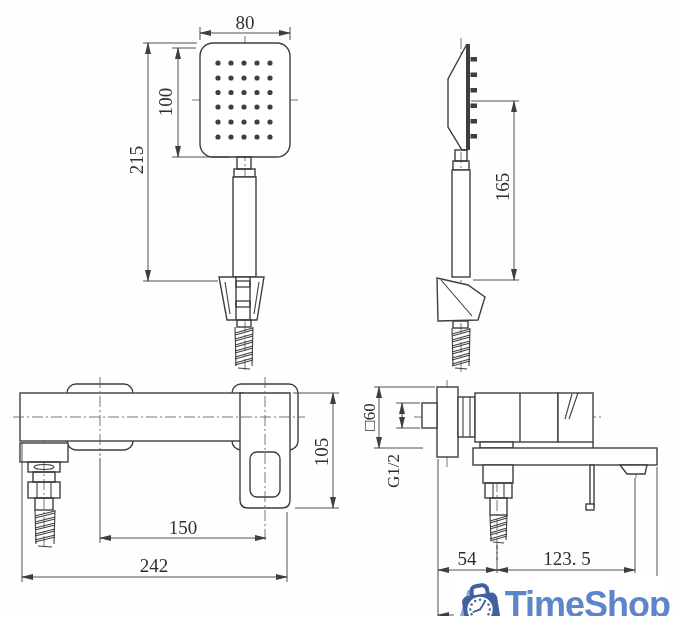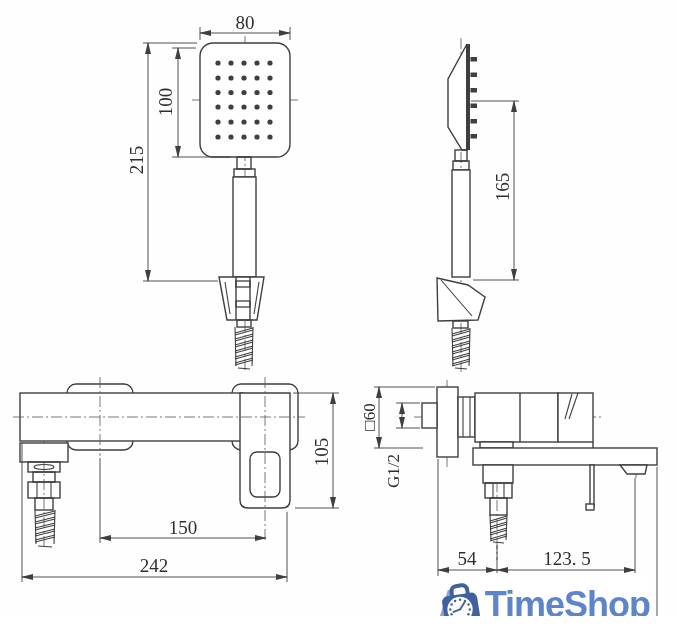--- a/index.html
+++ b/index.html
@@ -9,21 +9,21 @@
   .obj {fill:none;stroke:var(--line,#3f3f3f);stroke-width:1.4;}
   .objf{fill:#ffffff;stroke:var(--line,#3f3f3f);stroke-width:1.4;}
   .obj2{fill:none;stroke:var(--line,#3f3f3f);stroke-width:1.1;}
   .band{fill:none;stroke:var(--line,#3f3f3f);stroke-width:1.3;}
   .cl  {fill:none;stroke:#555;stroke-width:0.8;stroke-dasharray:11 3 2 3;}
   .ext {fill:none;stroke:#3f3f3f;stroke-width:0.9;}
   .dim {fill:none;stroke:#3f3f3f;stroke-width:0.9;marker-start:url(#arrS);marker-end:url(#arrE);}
   .dimL{fill:none;stroke:#3f3f3f;stroke-width:0.9;marker-start:url(#arrS);}
   .dtxt{font-size:19px;}
   .dtxt2{font-size:17px;}
-  .logo{position:absolute;left:434px;top:576px;width:216px;height:64px;background:#fff;
+  .logo{position:absolute;left:454px;top:576px;width:216px;height:64px;background:#fff;
         display:flex;align-items:center;}
   .logo-text{font-family:"Liberation Sans", sans-serif;font-weight:bold;font-size:36px;
         letter-spacing:-1px;line-height:1;padding-bottom:6px;}
 </style>
 </head>
 <body>
 
 <div class="stage">
 <svg width="677" height="640" viewBox="0 0 677 640">
   <defs>

